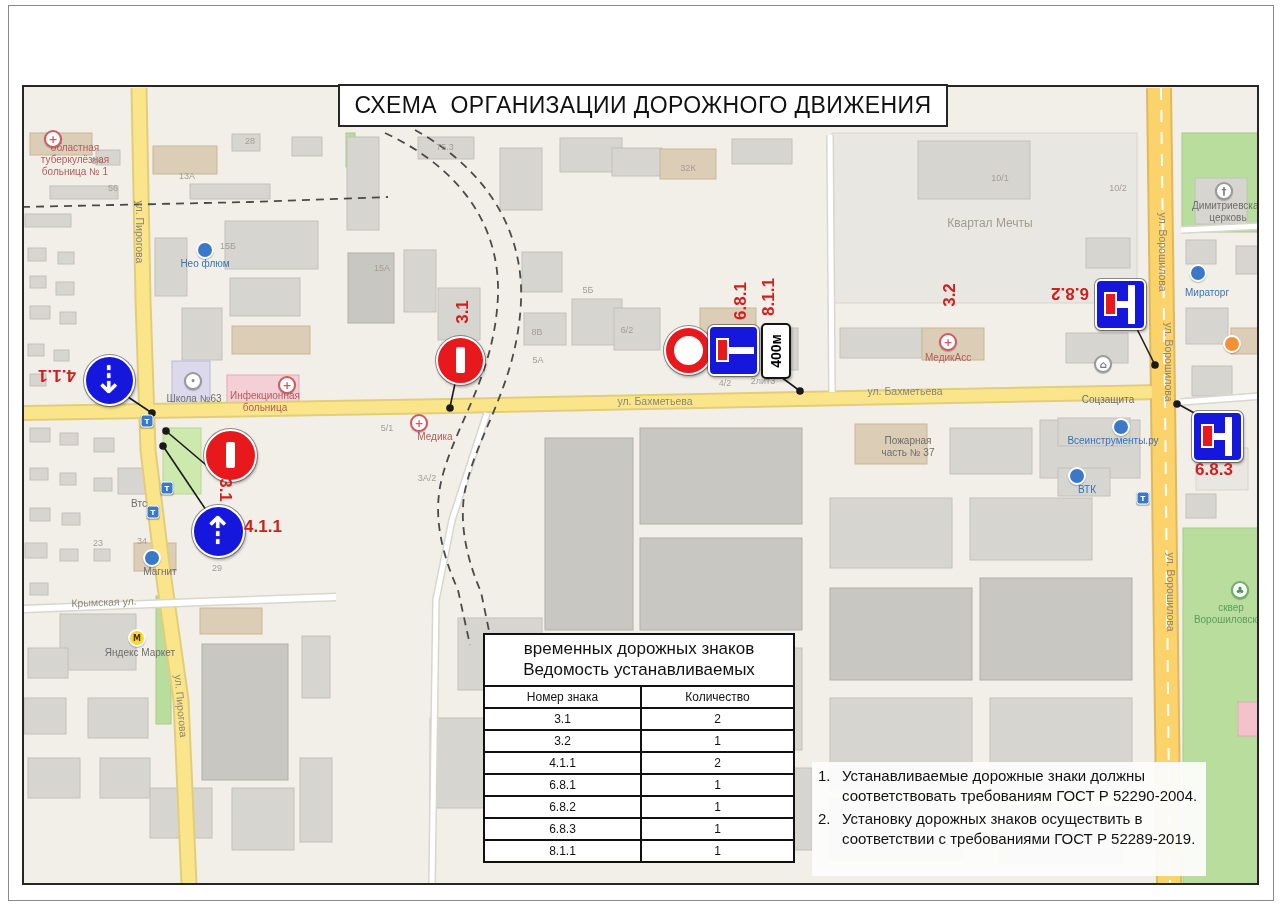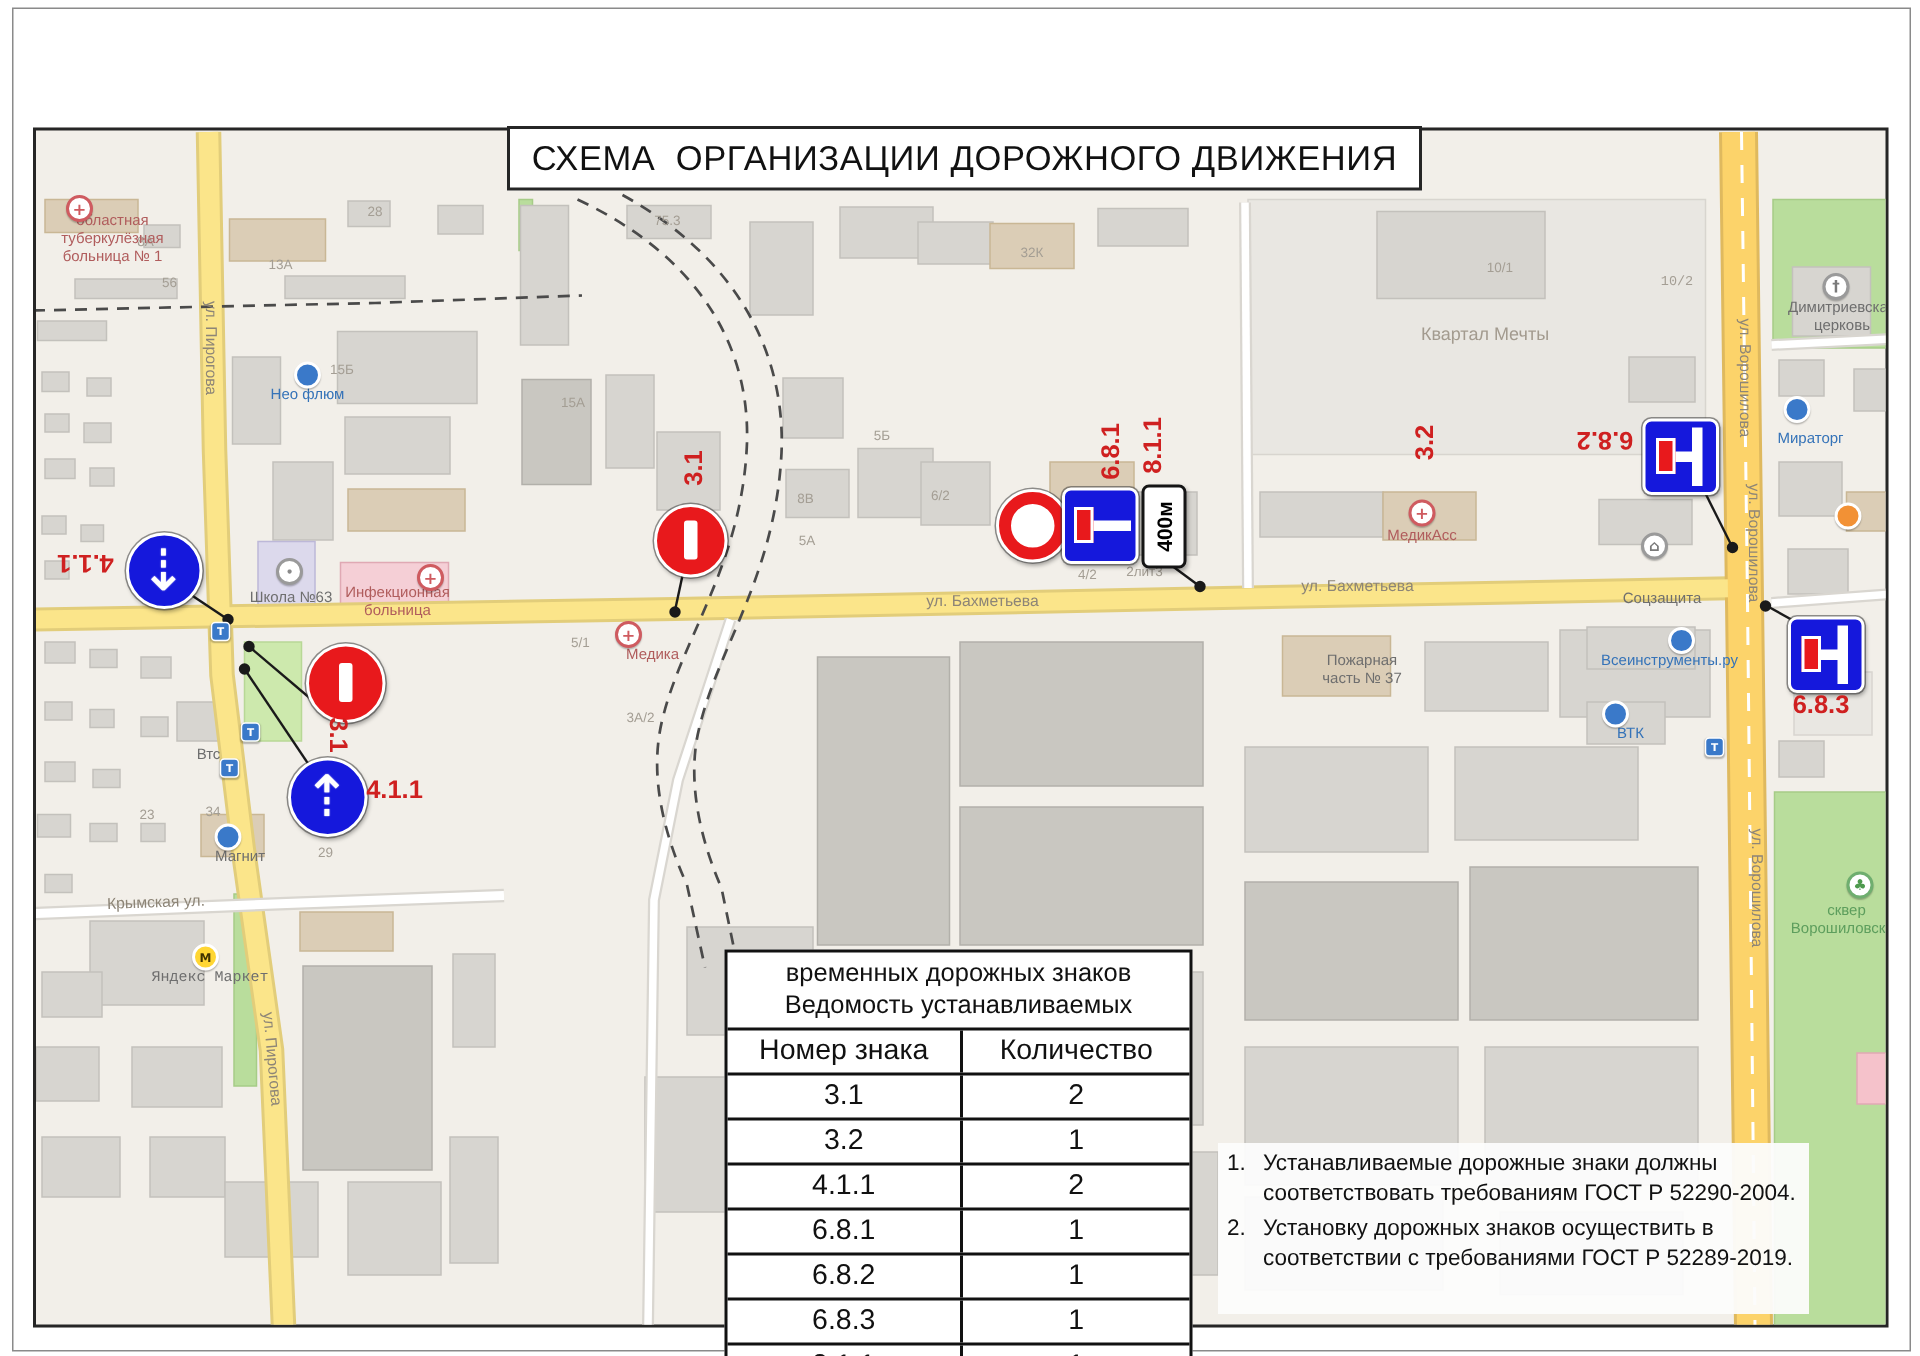--- a/index.html
+++ b/index.html
@@ -75,21 +75,21 @@
 
   
   .sign-table{position:absolute;left:483px;top:633px;width:312px;background:#fff;
        border:2px solid #111;z-index:20;box-sizing:border-box;}
   .tbl-title{border-bottom:2px solid #111;text-align:center;font-size:17px;color:#111;
        padding:3px 0 4px 0;line-height:1.25;}
   .tbl-head,.tbl-row{display:flex;}
   .tbl-head{border-bottom:2px solid #111;}
   .tbl-row{border-bottom:2px solid #111;}
   .tbl-row:last-child{border-bottom:none;}
-  .c1,.c2{box-sizing:border-box;text-align:center;font-size:19px;color:#111;padding:3px 0;}
+  .c1,.c2{box-sizing:border-box;text-align:center;font-size:12px;color:#111;padding:3px 0;}
   .c1{width:157px;border-right:2px solid #111;}
   .c2{width:151px;}
 
   
   .notes{position:absolute;left:812px;top:762px;width:394px;min-height:114px;z-index:20;
        background:rgba(252,252,252,.95);padding:4px 6px;box-sizing:border-box;}
   .notes-heading{font-size:15px;color:#111;margin-bottom:3px;}
   .note-item{display:flex;font-size:15px;color:#111;line-height:1.35;margin-bottom:2px;}
   .note-num{width:24px;flex:none;}
   .note-text{flex:1;}
@@ -292,42 +292,42 @@
           <div class="ml plain" style="left: 908px; top: 447px;">Пожарная
 часть № 37</div>
           <div class="ml medical" style="left: 948px; top: 358px;">МедикАсс</div>
           <div class="ml plain" style="left: 1108px; top: 400px; text-align: center;">Соцзащита</div>
           <div class="ml poi-blue-label" style="left: 1113px; top: 441px;">Всеинструменты.ру</div>
           <div class="ml poi-blue-label" style="left: 1087px; top: 490px;">ВТК</div>
           <div class="ml poi-blue-label" style="left: 1207px; top: 293px;">Мираторг</div>
           <div class="ml plain" style="left: 1228px; top: 212px;">Димитриевская
 церковь</div>
           <div class="ml area" style="left: 990px; top: 223px;">Квартал Мечты</div>
-          <div class="ml plain" style="left: 140px; top: 653px; font-family: Liberation Mono, monospace;">Яндекс Маркет</div>
+          <div class="ml plain" style="left: 140px; top: 653px;">Яндекс Маркет</div>
           <div class="ml plain" style="left: 160px; top: 572px;">Магнит</div>
           <div class="ml street" style="left: 104px; top: 602px; transform: translate(-50%, -50%) rotate(-2deg);">Крымская ул.</div>
           <div class="ml street" style="left: 140px; top: 232px; transform: translate(-50%, -50%) rotate(90deg);">ул. Пирогова</div>
           <div class="ml street" style="left: 181px; top: 706px; transform: translate(-50%, -50%) rotate(85deg);">ул. Пирогова</div>
           <div class="ml street" style="left: 1163px; top: 252px; transform: translate(-50%, -50%) rotate(90deg);">ул. Ворошилова</div>
           <div class="ml street" style="left: 1169px; top: 362px; transform: translate(-50%, -50%) rotate(90deg);">ул. Ворошилова</div>
           <div class="ml street" style="left: 1171px; top: 592px; transform: translate(-50%, -50%) rotate(90deg);">ул. Ворошилова</div>
           <div class="ml park-label" style="left: 1231px; top: 614px;">сквер
 Ворошиловский</div>
           <div class="bn" style="left: 187px; top: 176px;">13А</div>
           <div class="bn" style="left: 97px; top: 161px;">8А</div>
           <div class="bn" style="left: 113px; top: 188px;">56</div>
           <div class="bn" style="left: 250px; top: 141px;">28</div>
           <div class="bn" style="left: 445px; top: 147px;">75.3</div>
           <div class="bn" style="left: 228px; top: 246px;">15Б</div>
           <div class="bn" style="left: 382px; top: 268px;">15А</div>
           <div class="bn" style="left: 588px; top: 290px;">5Б</div>
           <div class="bn" style="left: 538px; top: 360px; text-align: center;">5А</div>
           <div class="bn" style="left: 688px; top: 168px;">32К</div>
           <div class="bn" style="left: 1000px; top: 178px;">10/1</div>
-          <div class="bn" style="left: 1118px; top: 188px; font-family: Liberation Mono, monospace;">10/2</div>
+          <div class="bn" style="left: 1118px; top: 188px;">10/2</div>
           <div class="bn" style="left: 537px; top: 332px;">8В</div>
           <div class="bn" style="left: 627px; top: 330px;">6/2</div>
           <div class="bn" style="left: 725px; top: 383px;">4/2</div>
           <div class="bn" style="left: 763px; top: 381px;">2лит3</div>
           <div class="bn" style="left: 387px; top: 428px;">5/1</div>
           <div class="bn" style="left: 427px; top: 478px;">3А/2</div>
           <div class="bn" style="left: 217px; top: 568px;">29</div>
           <div class="bn" style="left: 142px; top: 541px;">34</div>
           <div class="bn" style="left: 98px; top: 543px;">23</div>
         </div>

